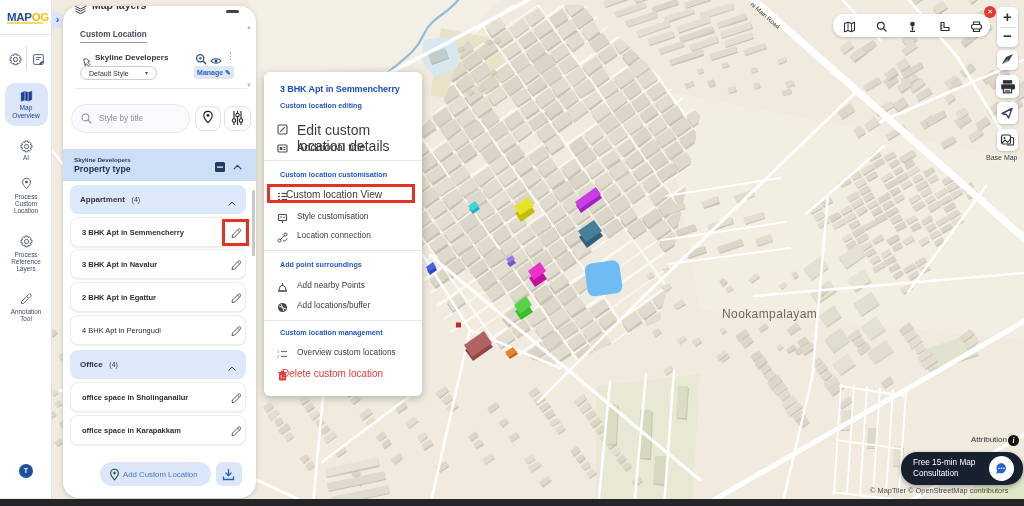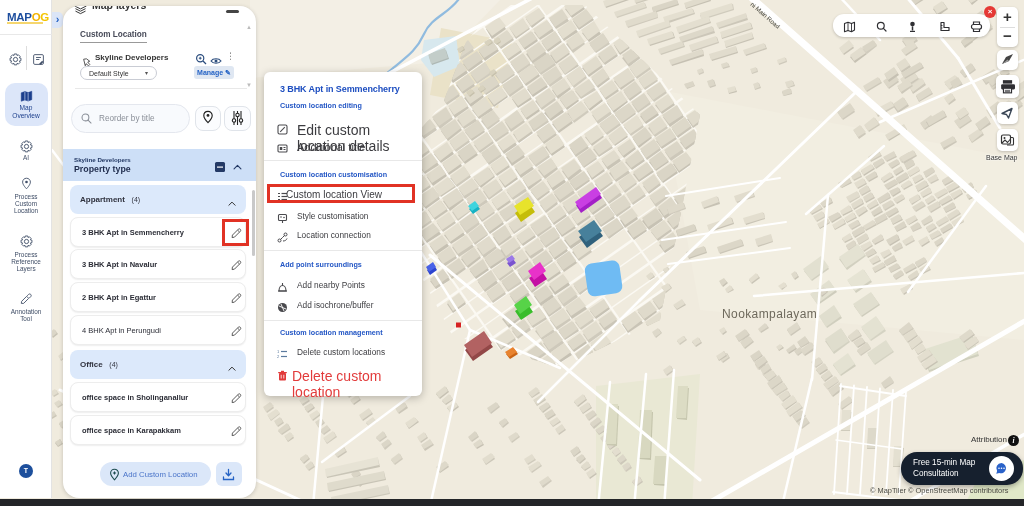--- a/index.html
+++ b/index.html
@@ -1344,21 +1344,21 @@
     <div class="abs" style="left:17px;top:60px;width:77px;height:14px;border:1px solid #c9ccd4;border-radius:7px;background:#fff;font-size:7px;color:#333;line-height:13px;padding-left:8px">Default Style<span style="position:absolute;right:8px;top:0;color:#555;font-size:6px">▾</span></div>
     <div class="abs" style="left:131px;top:60px;width:40px;height:13px;background:#dfe7f2;border-radius:3px;font-size:7px;font-weight:bold;color:#2563c5;text-align:center;line-height:13px">Manage ✎</div>
     <div class="abs" style="left:183px;top:18px;font-size:6px;color:#bbb">▲</div>
     <div class="abs" style="left:183px;top:76px;font-size:6px;color:#bbb">▼</div>
     <div class="abs" style="left:12px;top:82px;width:172px;height:1px;background:#e8e8e8"></div>
     <div class="abs" style="left:8px;top:98px;width:119px;height:29px;border:1px solid #e4e7ee;border-radius:15px;background:#f8fafd"></div>
     <div class="abs" style="left:17px;top:105px"><svg width="13" height="13" viewBox="0 0 16 16" fill="none">
         <circle cx="6.7" cy="6.7" r="4.2" stroke="#8a8f98" stroke-width="1.3"></circle>
         <line x1="9.9" y1="9.9" x2="13.6" y2="13.6" stroke="#8a8f98" stroke-width="1.3" stroke-linecap="round"></line>
       </svg></div>
-    <div class="abs" style="left:36px;top:108px;font-size:8.2px;color:#8a8f98">Reorder by title</div>
+    <div class="abs" style="left:36px;top:108px;font-size:8.2px;color:#8a8f98">Style by title</div>
     <div class="abs" style="left:132px;top:100px;width:26px;height:25px;border:1px solid #e0e4ea;border-radius:8px;background:#fbfcfe"></div>
     <div class="abs" style="left:138px;top:104px"><svg width="14" height="14" viewBox="0 0 16 16" fill="none">
         <path d="M8 1.5c-2.8 0-4.8 2.1-4.8 4.8 0 3.4 4.8 8.2 4.8 8.2s4.8-4.8 4.8-8.2C12.8 3.6 10.8 1.5 8 1.5z" stroke="#222" stroke-width="1.3"></path>
         <circle cx="8" cy="6.2" r="1.6" fill="#222"></circle>
       </svg></div>
     <div class="abs" style="left:161px;top:100px;width:27px;height:25px;border:1px solid #e0e4ea;border-radius:8px;background:#fbfcfe"></div>
     <div class="abs" style="left:168px;top:104px"><svg width="13" height="16" viewBox="0 0 13 16" fill="none">
         <line x1="3" y1="1" x2="3" y2="15" stroke="#222" stroke-width="1.1"></line>
         <line x1="6.5" y1="1" x2="6.5" y2="15" stroke="#222" stroke-width="1.1"></line>
         <line x1="10" y1="1" x2="10" y2="15" stroke="#222" stroke-width="1.1"></line>
@@ -1483,38 +1483,38 @@
     <div class="abs" style="left:13px;top:207px;width:11px;height:11px"><svg width="11" height="11" viewBox="0 0 11 11" fill="none">
         <path d="M2 9c0-3 1.5-5.5 3.5-5.5S9 6 9 9z" stroke="#4a4a4e" stroke-width="1.1"></path>
         <line x1="1" y1="9" x2="10" y2="9" stroke="#4a4a4e" stroke-width="1.1"></line>
         <line x1="5.5" y1="1" x2="5.5" y2="3.5" stroke="#4a4a4e" stroke-width="1.1"></line>
       </svg></div>
     <div class="abs" style="left:33px;top:208px;font-size:8.3px;color:#3c3c40">Add nearby Points</div>
     <div class="abs" style="left:13px;top:227px;width:11px;height:11px"><svg width="11" height="11" viewBox="0 0 11 11" fill="none">
         <circle cx="5.5" cy="5.5" r="4.5" fill="#4a4a4e"></circle>
         <path d="M2 4l7 3M4 2l3 7" stroke="#fff" stroke-width="0.9"></path>
       </svg></div>
-    <div class="abs" style="left:33px;top:228px;font-size:8.3px;color:#3c3c40">Add isochrone/buffer</div>
+    <div class="abs" style="left:33px;top:228px;font-size:8.3px;color:#3c3c40">Add locations/buffer</div>
     <div class="abs" style="left:0;top:248px;width:158px;height:1px;background:#e8e8e8"></div>
     <div class="abs" style="left:16px;top:256px;font-size:7.2px;font-weight:bold;color:#2457c5">Custom location management</div>
     <div class="abs" style="left:13px;top:274px;width:11px;height:11px"><svg width="11" height="11" viewBox="0 0 11 11" fill="none">
         <text x="0" y="4" font-size="4" fill="#5b7a9e" font-family="Liberation Sans">1</text>
         <text x="0" y="9" font-size="4" fill="#5b7a9e" font-family="Liberation Sans">2</text>
         <line x1="4" y1="2.5" x2="10" y2="2.5" stroke="#5b7a9e" stroke-width="1.2"></line>
         <line x1="4" y1="7.5" x2="10" y2="7.5" stroke="#5b7a9e" stroke-width="1.2"></line>
       </svg></div>
-    <div class="abs" style="left:33px;top:275px;font-size:8.3px;color:#3c3c40">Delete custom locations</div>
+    <div class="abs" style="left:33px;top:275px;font-size:8.3px;color:#3c3c40">Overview custom locations</div>
     <div class="abs" style="left:13px;top:295px;width:11px;height:11px"><svg width="11" height="11" viewBox="0 0 11 11" fill="none">
         <rect x="2" y="3" width="7" height="7.5" rx="1" fill="#e23b3b"></rect>
         <rect x="1.2" y="2" width="8.6" height="1.2" fill="#e23b3b"></rect>
         <rect x="4" y="0.8" width="3" height="1.2" fill="#e23b3b"></rect>
         <line x1="4.2" y1="4.8" x2="4.2" y2="8.5" stroke="#fff" stroke-width="0.8"></line>
         <line x1="6.8" y1="4.8" x2="6.8" y2="8.5" stroke="#fff" stroke-width="0.8"></line>
       </svg></div>
-    <div class="abs" style="left:28px;top:296px;font-size:14px;color:#e23b3b">Delete custom location</div>
+    <div class="abs" style="left:18px;top:296px;font-size:10px;color:#e23b3b">Delete custom location</div>
   </div>
 <div class="abs" style="left:833px;top:14px;width:157px;height:23px;background:#fff;border-radius:11px;box-shadow:0 1px 3px rgba(0,0,0,.2)"></div>
 <div class="abs" style="left:843px;top:19px"><svg width="13" height="13" viewBox="0 0 13 13" fill="none">
       <path d="M1.5 3.5 5 2.2l3.5 1.3 3-1.3v7.8L8.5 11.8 5 10.5l-3.5 1.3z" stroke="#2f2f33" stroke-width="1.1" stroke-linejoin="round"></path>
       <path d="M5 2.2v8.3M8.5 3.5v8.3" stroke="#2f2f33" stroke-width="0.9"></path>
     </svg></div>
 <div class="abs" style="left:875px;top:19px"><svg width="13" height="13" viewBox="0 0 13 13" fill="none">
       <circle cx="5.8" cy="5.8" r="3.4" stroke="#2f2f33" stroke-width="1.2"></circle>
       <line x1="8.4" y1="8.4" x2="11" y2="11" stroke="#2f2f33" stroke-width="1.2" stroke-linecap="round"></line>
     </svg></div>

